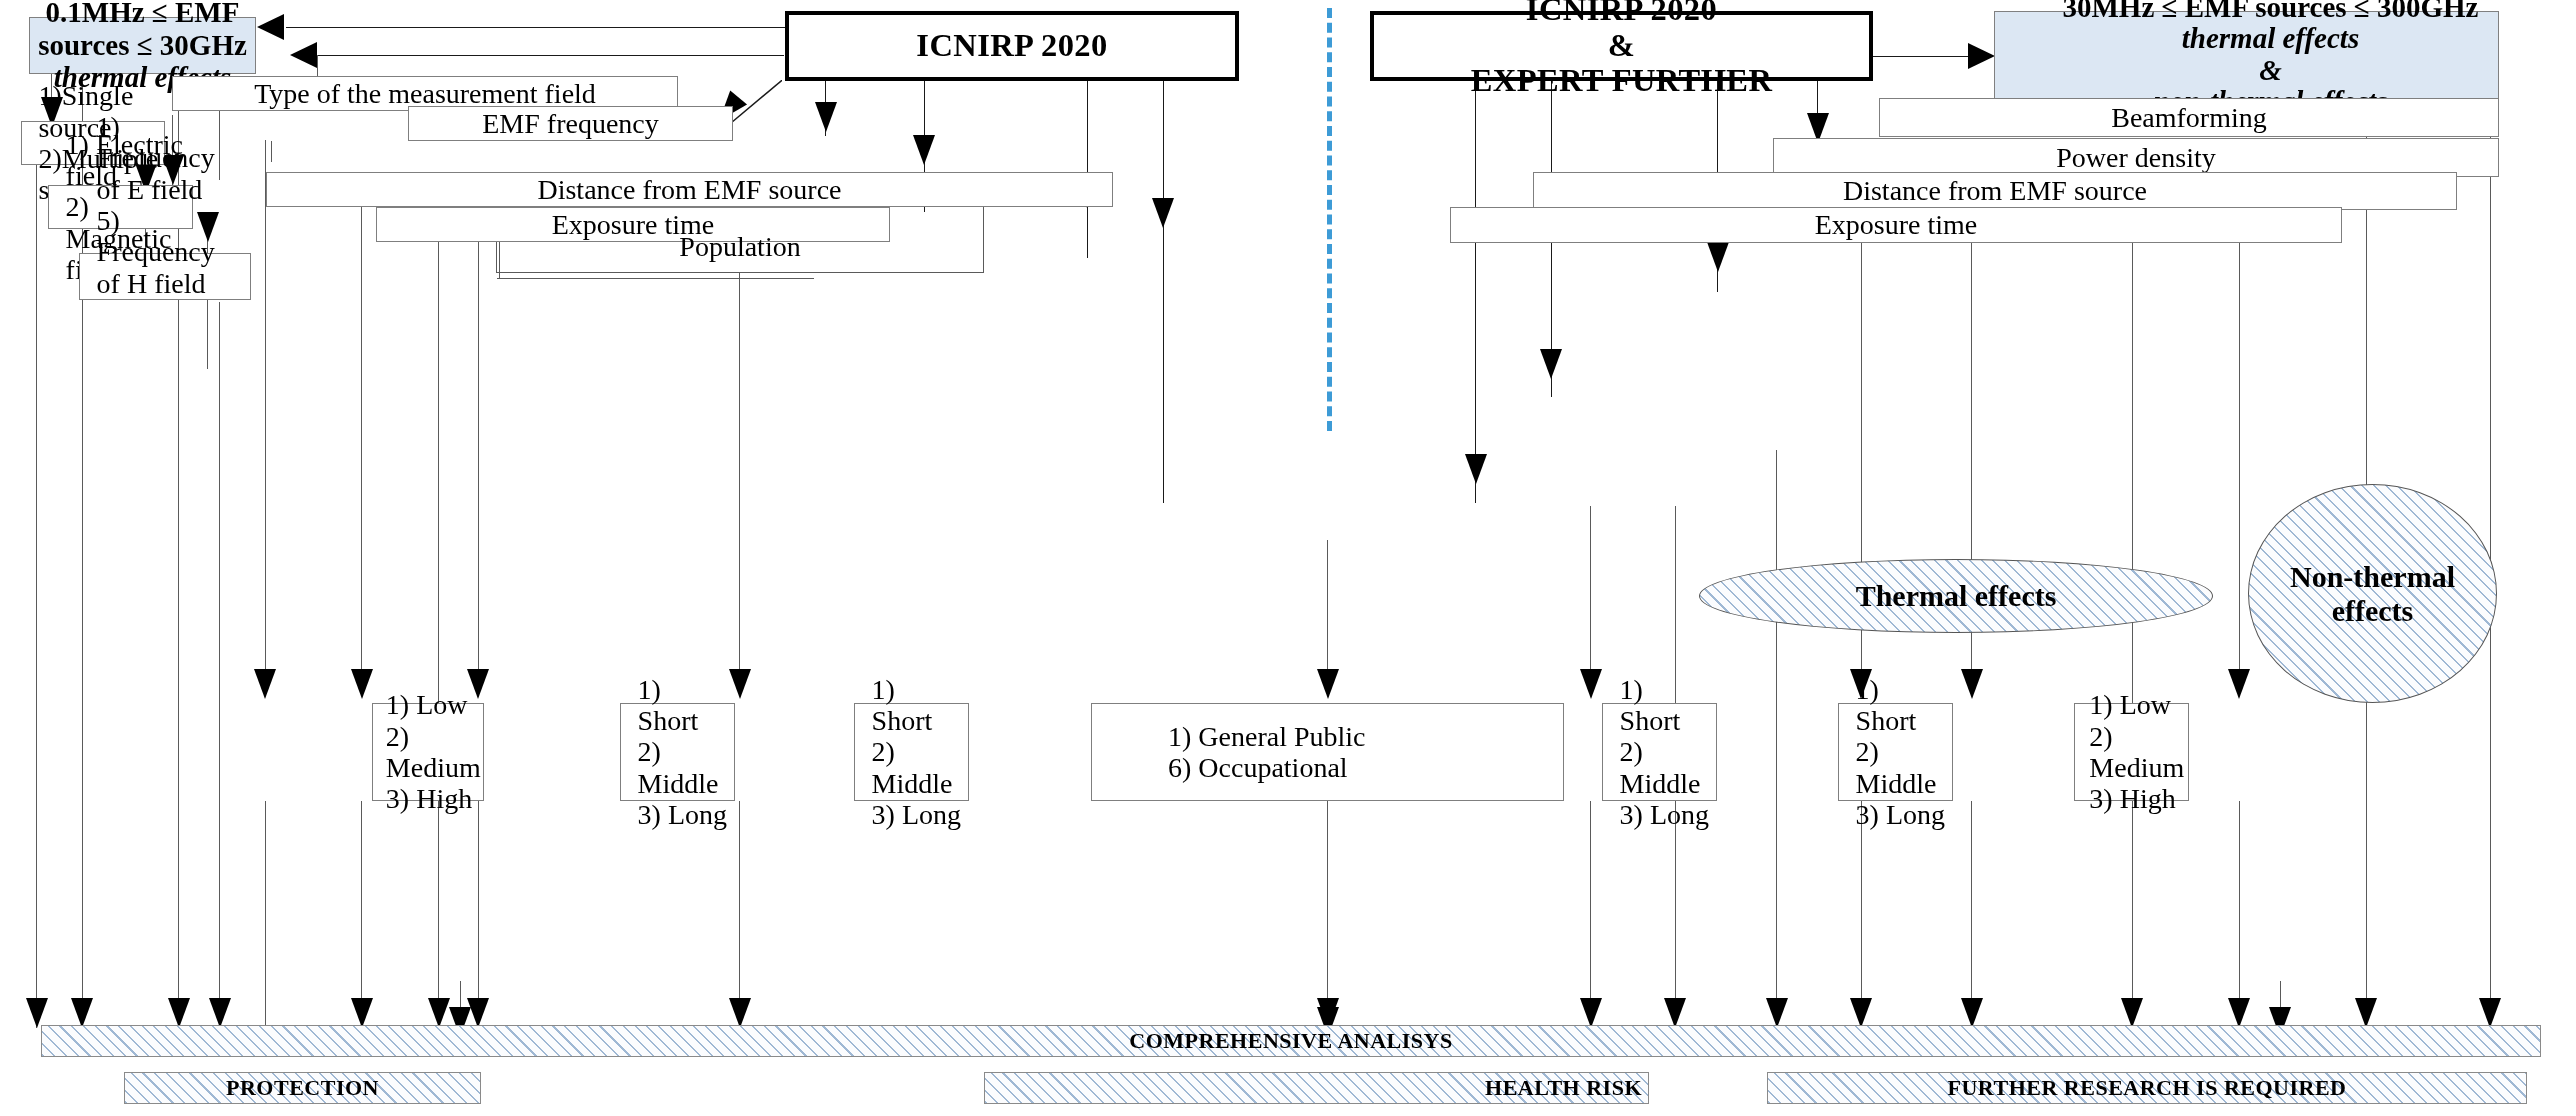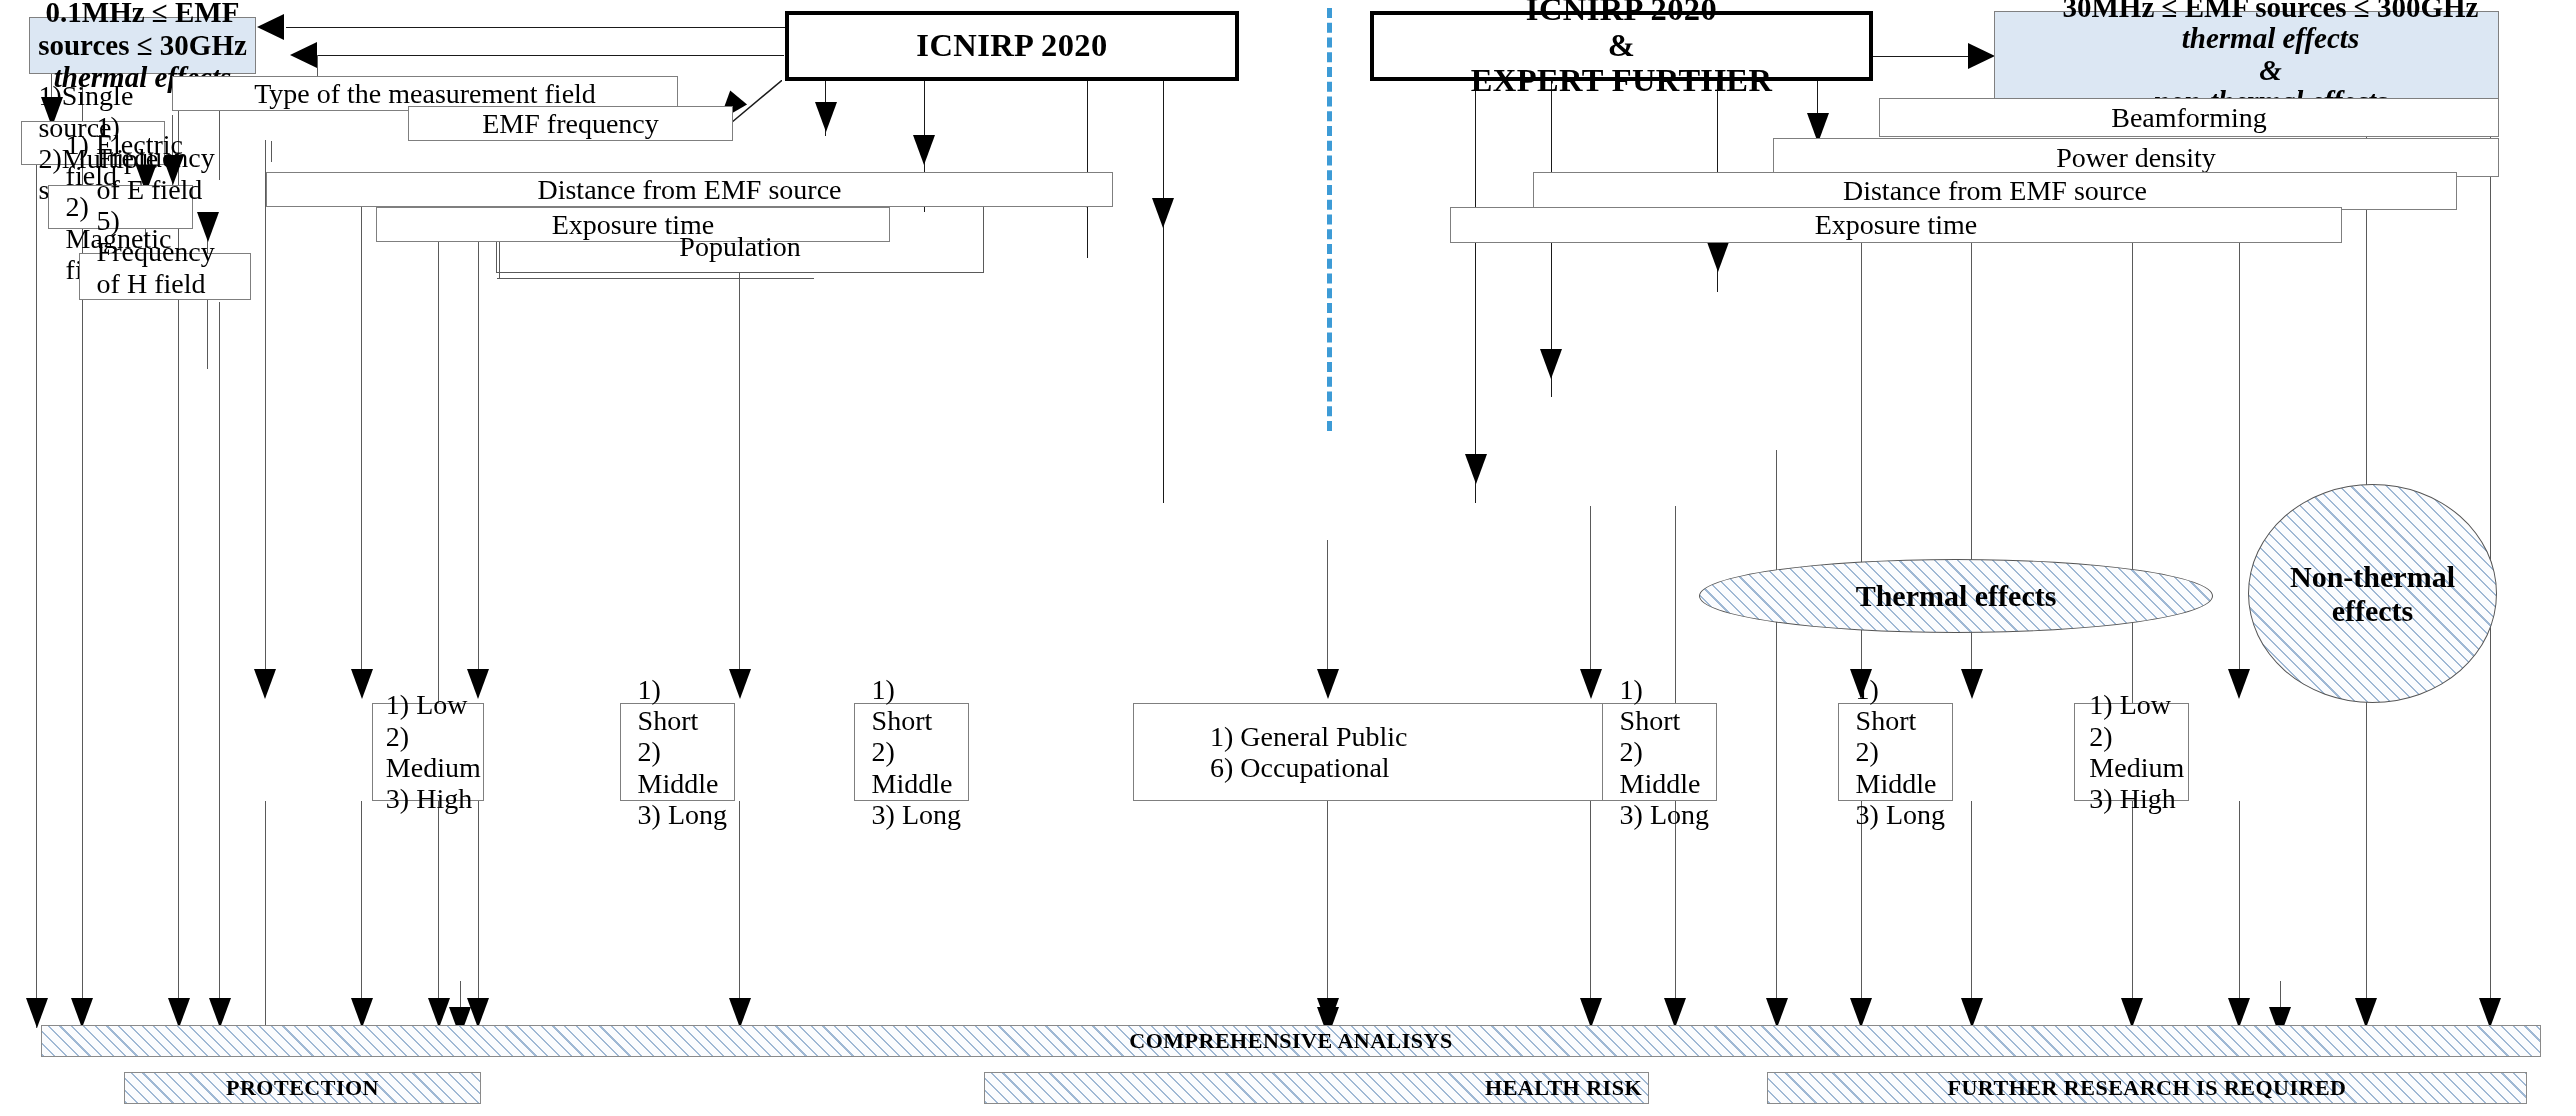--- a/index.html
+++ b/index.html
@@ -300,21 +300,21 @@
   </div>
 
   <div class="node list" style="left:854px;top:703px;width:115px;height:98px;">
     <div class="inner">
       <div>1) Short</div>
       <div>2) Middle</div>
       <div>3) Long</div>
     </div>
   </div>
 
-  <div class="node list" style="left:1133px;top:703px;width:473px;height:98px;">
+  <div class="node list" style="left:1091px;top:703px;width:473px;height:98px;">
     <div class="inner" style="padding-left:76px;">
       <div>1) General Public</div>
       <div>6) Occupational</div>
     </div>
   </div>
 
   <div class="node list" style="left:1602px;top:703px;width:115px;height:98px;">
     <div class="inner">
       <div>1) Short</div>
       <div>2) Middle</div>

